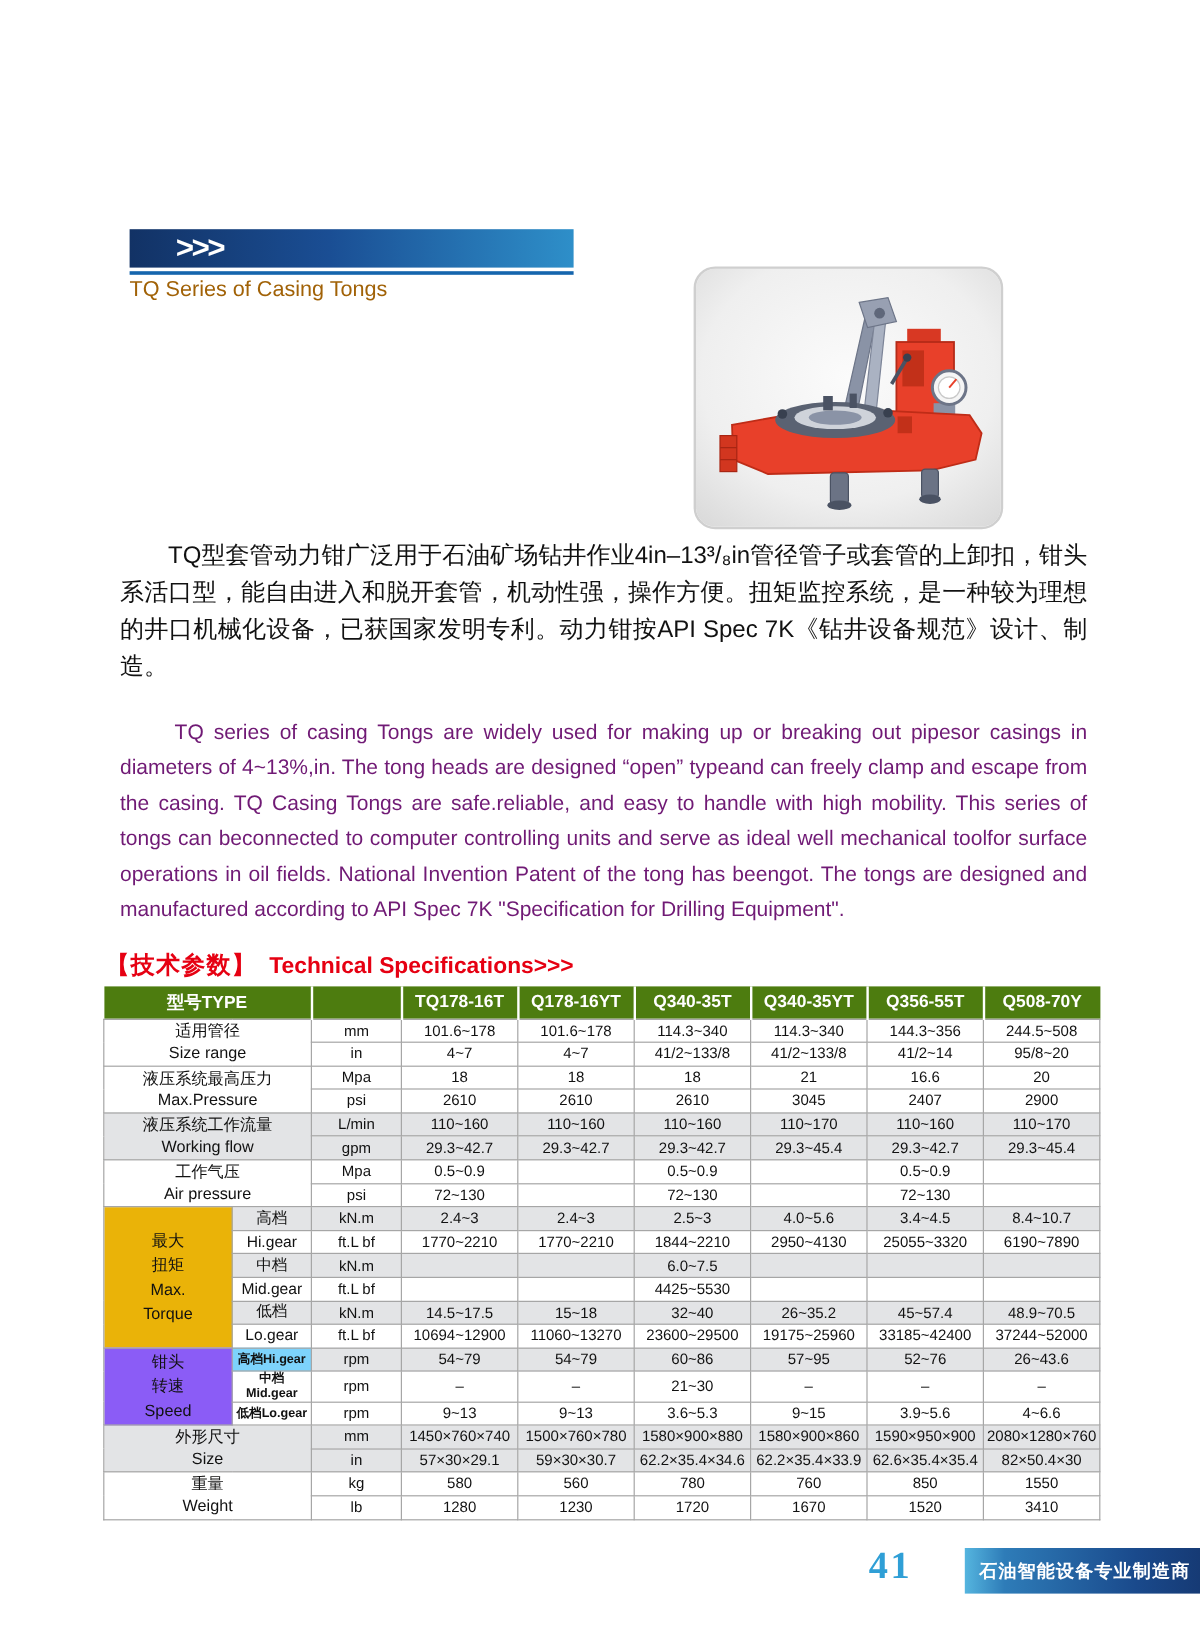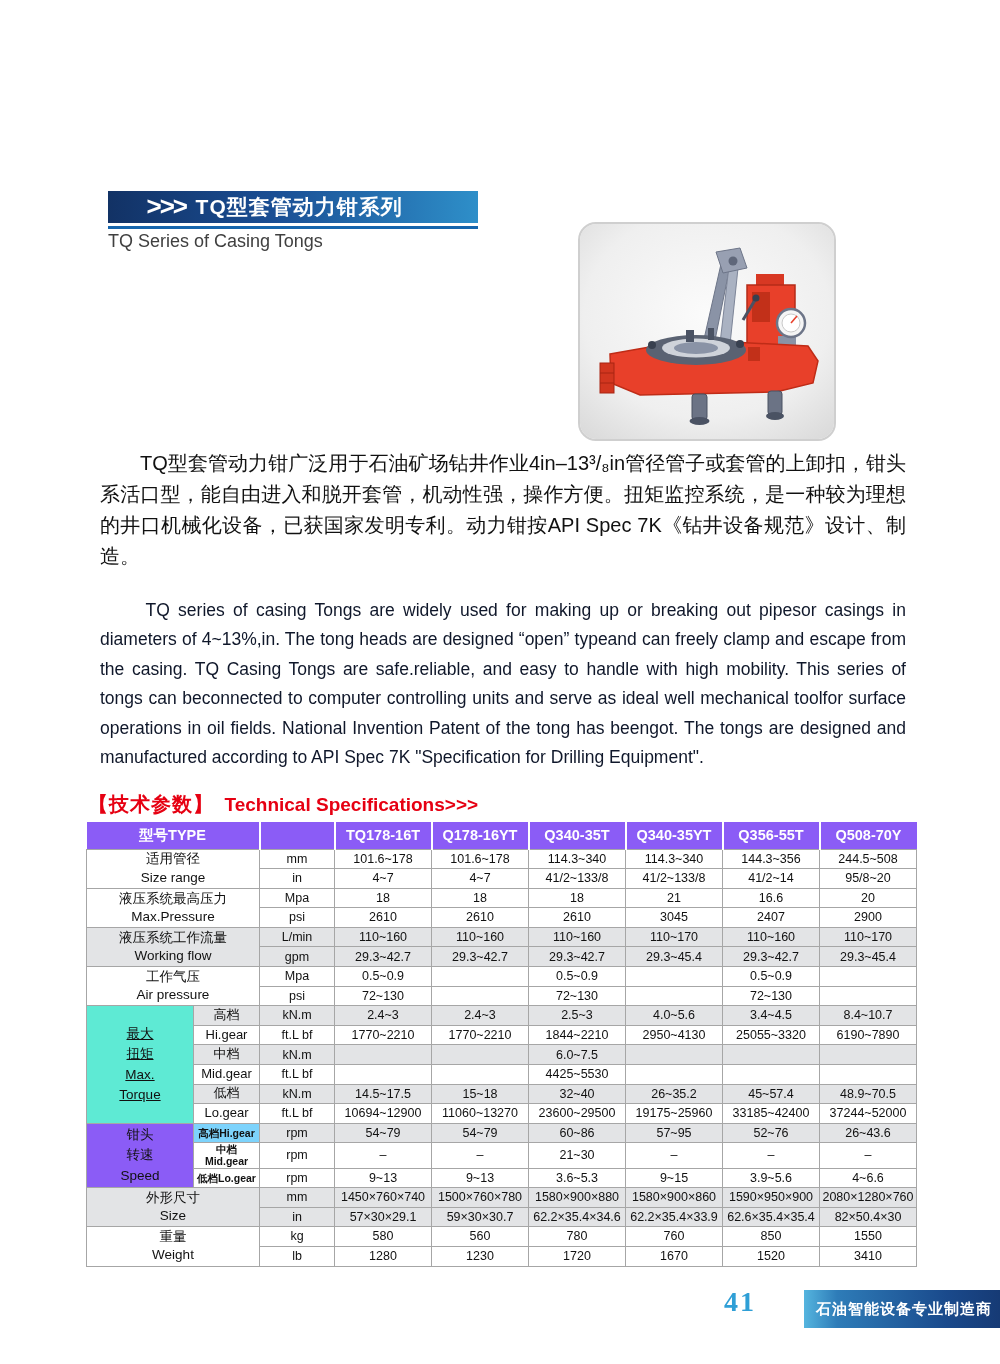--- a/index.html
+++ b/index.html
@@ -14,71 +14,70 @@
              font-style:italic;font-weight:bold;margin:0 1px;}
   .brand .b4{font-size:27px;color:#231f20;margin-left:26px;letter-spacing:2px;}
 
   
   .banner{position:absolute;left:108px;top:191px;width:370px;height:32px;
           background:linear-gradient(90deg,#123265 0%,#1a4e94 45%,#2e8fc9 100%);
           display:flex;align-items:center;color:#fff;}
   .banner .arrows{font-size:26px;font-weight:bold;font-style:italic;margin:0 10px 2px 38px;letter-spacing:-2px;}
   .banner .btitle{font-size:21px;font-weight:bold;letter-spacing:1px;}
   .banner-line{position:absolute;left:108px;top:226px;width:370px;height:3px;background:#1565ad;}
-  .subtitle-en{position:absolute;left:108px;top:231px;font-size:18px;color:#404040;}
+  .subtitle-en{position:absolute;left:108px;top:231px;font-size:18px;color:#a16207;}
 
   
   .product{position:absolute;left:578px;top:222px;width:254px;height:215px;border-radius:18px;
            border:2px solid #cfcfcf;overflow:hidden;background:#eee;}
 
   
   .para-cn{position:absolute;left:100px;top:428px;width:806px;font-size:20px;line-height:31px;
            text-align:justify;text-indent:2em;color:#111;}
   .para-en{position:absolute;left:100px;top:578px;width:806px;font-size:17.5px;line-height:29.5px;
-           text-align:justify;text-indent:2.6em;color:#0f172a;}
+           text-align:justify;text-indent:2.6em;color:#701a75;}
 
   
   .spec-head{position:absolute;left:88px;top:791px;color:#e60012;font-weight:bold;}
   .spec-head .cn{font-size:20px;letter-spacing:1px;}
   .spec-head .en{font-size:19px;margin-left:6px;}
 
   
   .spec-table{position:absolute;left:86px;top:822px;width:830px;border-collapse:collapse;
               table-layout:fixed;font-size:12.5px;color:#111;}
   .spec-table td{border:1px solid #a6a6a6;text-align:center;vertical-align:middle;
                  padding:0 1px;background:#fff;line-height:1.15;}
   .spec-table tr{height:19.6px;}
   .spec-table tr.hdr-row{height:27px;}
-  .spec-table th{background:#8b5cf6;color:#fff;font-size:14.5px;font-weight:bold;
+  .spec-table th{background:#4d7c0f;color:#fff;font-size:14.5px;font-weight:bold;
                  border:none;text-align:center;vertical-align:middle;}
   .spec-table th + th{border-left:2px solid #fff;}
   .spec-table tr.shade td{background:#e3e4e6;}
   .spec-table td.label{font-size:13.5px;line-height:1.35;}
   .spec-table td.biglabel{font-size:13.5px;line-height:1.5;}
   .spec-table td.sublabel{font-size:13px;}
   .spec-table td.sublabel-sm{font-size:10.5px;font-weight:bold;}
   .spec-table td.unit{font-size:12.5px;}
 
   
-  .footer-num{position:absolute;left:724px;top:1286px;font-size:28px;font-weight:bold;
+  .footer-num{position:absolute;left:724px;top:1286px;font-size:32px;font-weight:bold;
               color:#2f9fd6;font-family:"Liberation Serif","DejaVu Serif",serif;letter-spacing:2px;}
   .footer-bar{position:absolute;left:763px;top:1290px;width:237px;height:38px;color:#fff;
               background:linear-gradient(90deg,#55b5df 0%,#2e7cb8 14%,#1a4a8c 60%,#132e63 100%);
               display:flex;align-items:center;font-size:15px;font-weight:bold;letter-spacing:1px;
               padding-left:12px;box-sizing:border-box;margin-left:41px;}
 </style>
 </head>
 <body>
 
 <div class="page">
 
 
   <div class="banner">
     <span class="arrows">&gt;&gt;&gt;</span>
-    <span class="btitle">TQ型套管动力钳系列</span>
   </div>
   <div class="banner-line"></div>
   <div class="subtitle-en">TQ Series of Casing Tongs</div>
 
   <div class="product">
     <svg width="254" height="215" viewBox="0 0 254 215">
       <defs>
         <radialGradient id="bgGrad" cx="50%" cy="42%" r="78%">
           <stop offset="0%" stop-color="#fbfbfb"></stop>
           <stop offset="62%" stop-color="#efefef"></stop>
@@ -226,21 +225,21 @@
         <tr>
           <td class="unit">psi</td>
           <td>72~130</td>
           <td></td>
           <td>72~130</td>
           <td></td>
           <td>72~130</td>
           <td></td>
         </tr>
         <tr class="shade">
-          <td rowspan="6" class="biglabel" style="background: #5eead4; text-decoration: underline;">最大<br>扭矩<br>Max.<br>Torque</td>
+          <td rowspan="6" class="biglabel" style="background: #eab308;">最大<br>扭矩<br>Max.<br>Torque</td>
           <td class="sublabel">高档</td>
           <td class="unit">kN.m</td>
           <td>2.4~3</td>
           <td>2.4~3</td>
           <td>2.5~3</td>
           <td>4.0~5.6</td>
           <td>3.4~4.5</td>
           <td>8.4~10.7</td>
         </tr>
         <tr>

